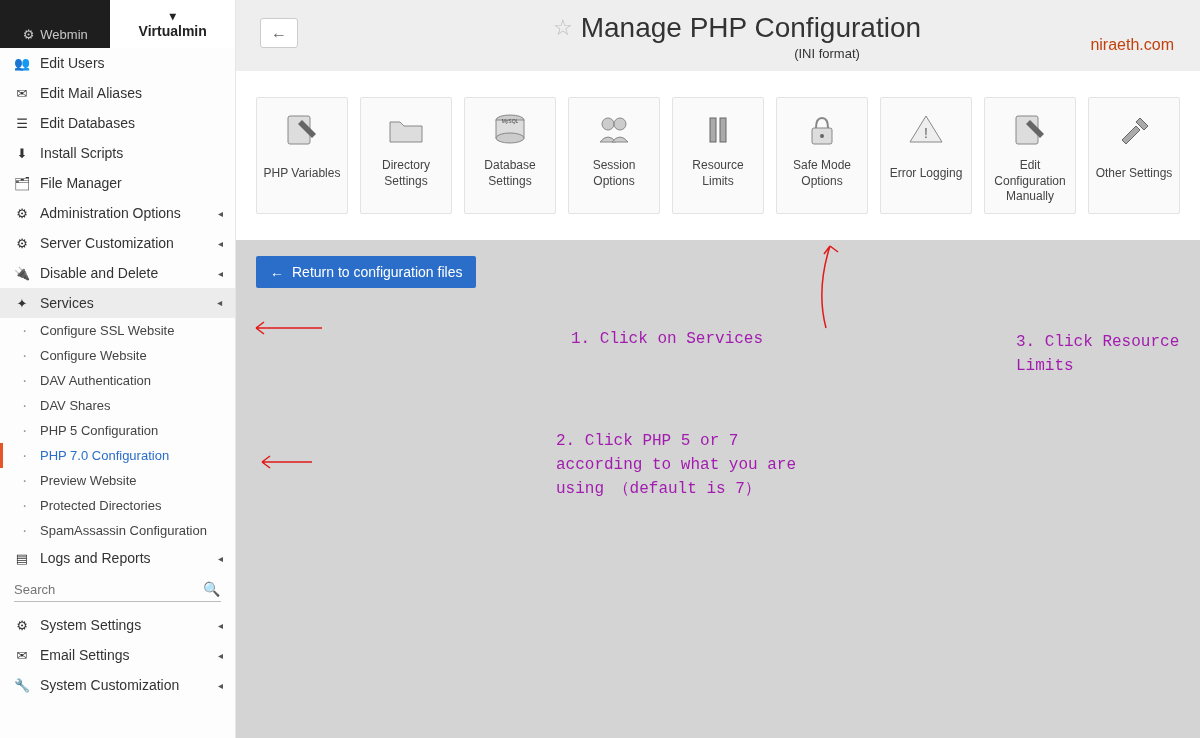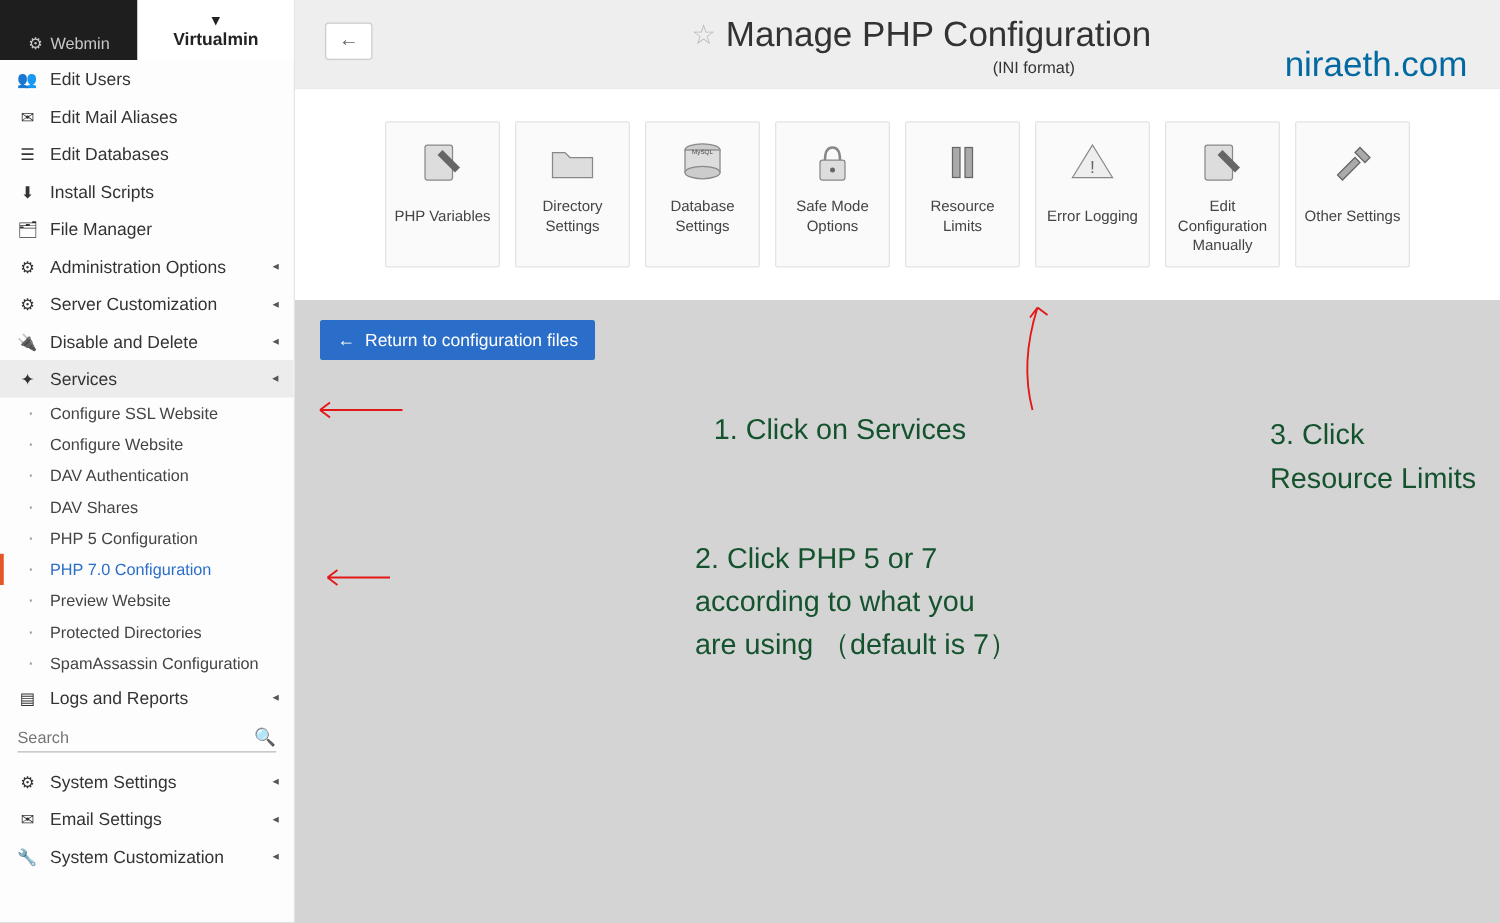--- a/index.html
+++ b/index.html
@@ -34,30 +34,30 @@
 
 
 .main { flex: 1; display: flex; flex-direction: column; }
 .header-bar { background: #eee; padding: 18px 24px 10px; display: flex; align-items: flex-start; position: relative; }
 .back-btn { width: 38px; height: 30px; border: 1px solid #ccc; border-radius: 3px; background: #fff; display: flex; align-items: center; justify-content: center; color: #666; cursor: pointer; }
 .title-wrap { flex: 1; text-align: center; margin-top: -6px; }
 .title-row { display: flex; align-items: center; justify-content: center; gap: 8px; }
 .star { color: #bbb; font-size: 22px; }
 .page-title { font-size: 28px; color: #333; font-weight: 400; }
 .subtitle { font-size: 13px; color: #333; margin-top: 2px; margin-left: 180px; }
-.watermark { position: absolute; right: 26px; top: 36px; font-size: 28px; color: #0369a1; }
+.watermark { position: absolute; right: 26px; top: 36px; font-size: 16px; color: #c2410c; }
 
 .panel { background: #fff; margin: 0; padding: 26px 16px; display: flex; gap: 12px; justify-content: center; }
 .tile { width: 92px; border: 1px solid #e3e3e3; border-radius: 2px; background: #fafafa; padding: 12px 4px 8px; text-align: center; cursor: pointer; display: flex; flex-direction: column; align-items: center; gap: 8px; }
 .tile-icon { width: 44px; height: 40px; display: flex; align-items: center; justify-content: center; color: #555; }
 .tile-label { font-size: 12px; color: #444; line-height: 1.3; min-height: 32px; display: flex; align-items: center; justify-content: center; }
 
 .return-btn { margin: 16px 0 0 10px; background: #2a6ec9; color: #fff; border: none; padding: 8px 14px; font-size: 14px; border-radius: 2px; cursor: pointer; display: inline-flex; align-items: center; gap: 8px; }
 
-.annot { position: absolute; color: #14532d; font-size: 23px; }
+.annot { position: absolute; color: #a21caf; font-size: 16px; font-family: Liberation Mono, monospace; }
 .annot-1 { left: 335px; top: 330px; }
 .annot-2 { left: 320px; top: 429px; width: 260px; line-height: 1.5; }
 .annot-3 { left: 780px; top: 330px; width: 180px; line-height: 1.5; }
 .arrow { position: absolute; }
 
 
 svg { display: block; }
 </style>
 </head>
 <body>
@@ -227,35 +227,46 @@
               <rect x="6" y="8" width="28" height="18" fill="#ddd" stroke="#888"></rect>
               <ellipse cx="20" cy="26" rx="14" ry="5" fill="#ccc" stroke="#888"></ellipse>
               <text x="20" y="11" font-size="5" text-anchor="middle" fill="#444">MySQL</text>
             </svg>
           </div>
         <div class="tile-label">Database Settings</div>
       </div>
       <div class="tile">
         <div class="tile-icon">
             <svg width="40" height="36" viewBox="0 0 40 36">
+              <circle cx="14" cy="12" r="6" fill="#ccc" stroke="#888"></circle>
+              <circle cx="26" cy="12" r="6" fill="#ccc" stroke="#888"></circle>
+              <path d="M6 30 Q14 20 22 30 Z" fill="#ccc" stroke="#888"></path>
+              <path d="M18 30 Q26 20 34 30 Z" fill="#ccc" stroke="#888"></path>
+            </svg>
+          </div>
+        <div class="tile-label">Session Options</div>
+      </div>
+      <div class="tile">
+        <div class="tile-icon">
+            <svg width="40" height="36" viewBox="0 0 40 36">
+              <rect x="12" y="6" width="6" height="24" fill="#aaa" stroke="#666"></rect>
+              <rect x="22" y="6" width="6" height="24" fill="#aaa" stroke="#666"></rect>
+            </svg>
+          </div>
+        <div class="tile-label">Resource Limits</div>
+      </div>
+      <div class="tile">
+        <div class="tile-icon">
+            <svg width="40" height="36" viewBox="0 0 40 36">
               <rect x="10" y="16" width="20" height="16" rx="2" fill="#ddd" stroke="#888"></rect>
               <path d="M14 16 Q14 6 20 6 Q26 6 26 16" fill="none" stroke="#888" stroke-width="2"></path>
               <circle cx="20" cy="24" r="2" fill="#666"></circle>
             </svg>
           </div>
         <div class="tile-label">Safe Mode Options</div>
-      </div>
-      <div class="tile">
-        <div class="tile-icon">
-            <svg width="40" height="36" viewBox="0 0 40 36">
-              <rect x="12" y="6" width="6" height="24" fill="#aaa" stroke="#666"></rect>
-              <rect x="22" y="6" width="6" height="24" fill="#aaa" stroke="#666"></rect>
-            </svg>
-          </div>
-        <div class="tile-label">Resource Limits</div>
       </div>
       <div class="tile">
         <div class="tile-icon">
             <svg width="40" height="36" viewBox="0 0 40 36">
               <path d="M20 4 L36 30 L4 30 Z" fill="#eee" stroke="#888"></path>
               <text x="20" y="26" font-size="14" text-anchor="middle" fill="#666">!</text>
             </svg>
           </div>
         <div class="tile-label">Error Logging</div>
       </div>

